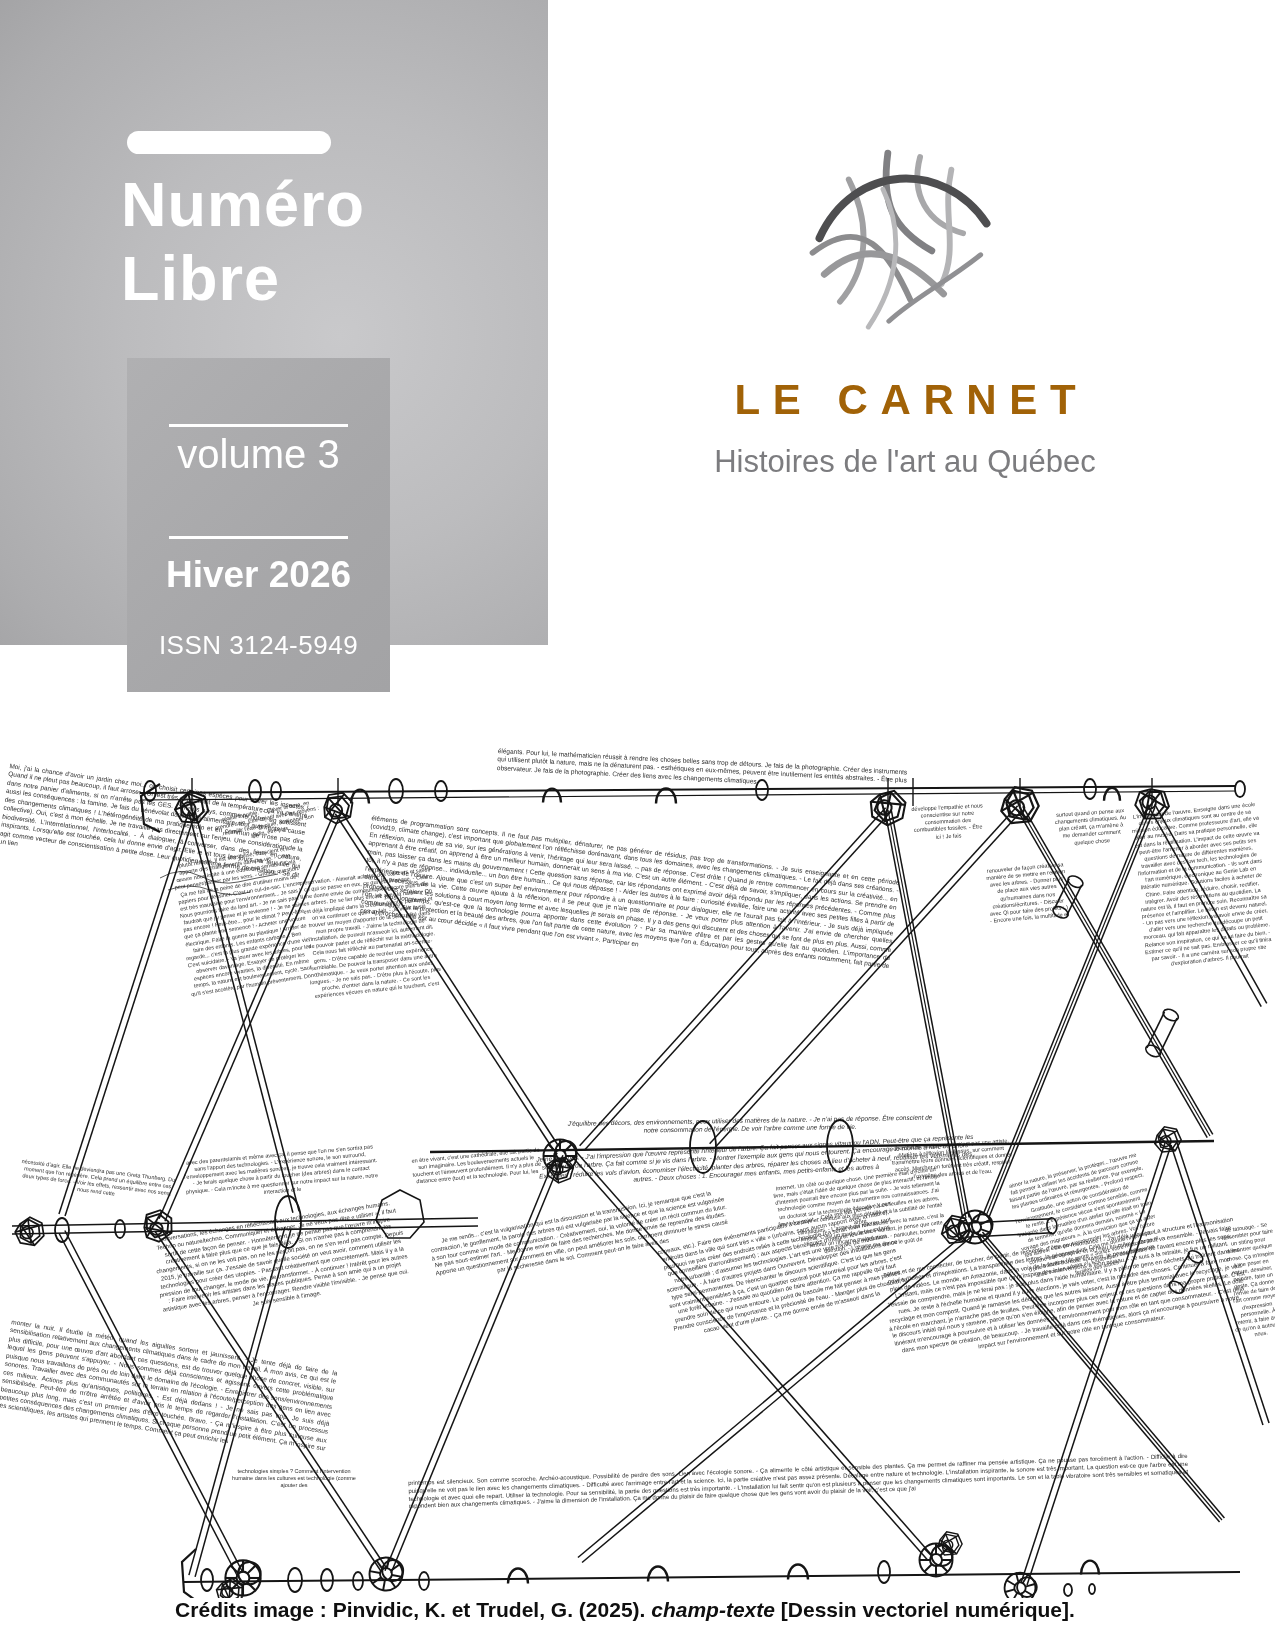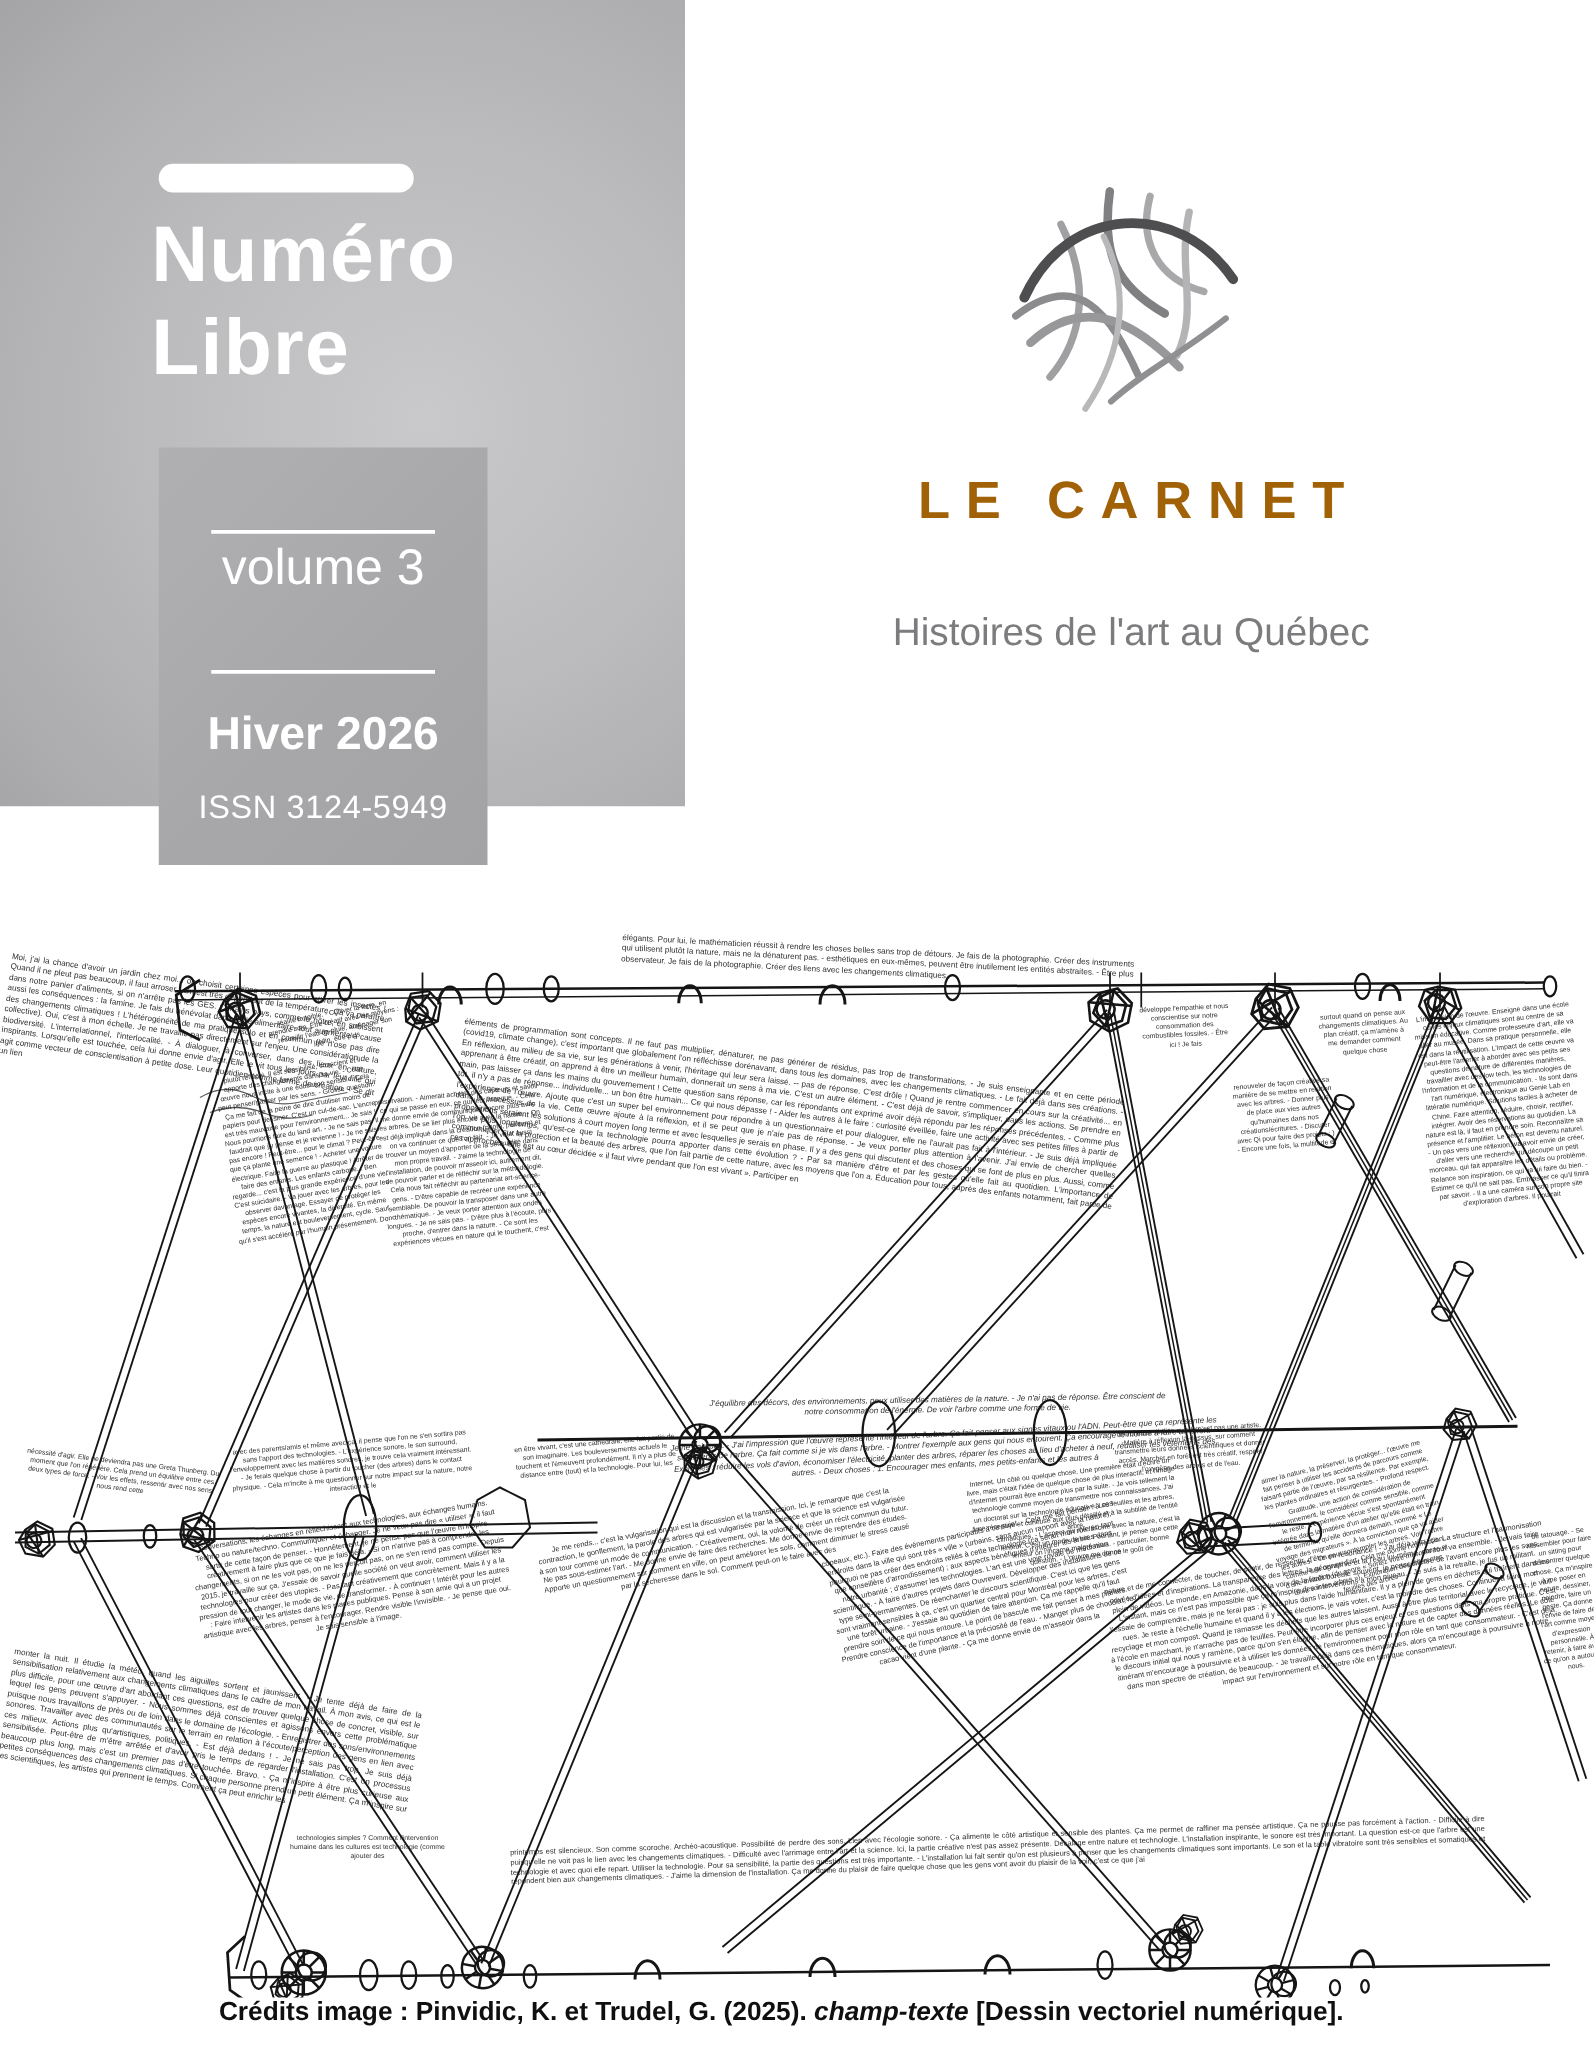--- a/index.html
+++ b/index.html
@@ -13,31 +13,31 @@
   .issue-title{position:absolute;left:121px;top:168px;color:#ffffff;font-size:63px;font-weight:700;
     line-height:1.17;letter-spacing:1px;}
   .inner-box{position:absolute;left:127px;top:358px;width:263px;height:334px;
     background:linear-gradient(135deg,#b0b0b2 0%,#a7a7a9 60%,#a3a3a5 100%);}
   .inner-box .rule{position:absolute;left:42px;width:179px;height:3px;background:#ffffff;}
   .rule-top{top:66px;}
   .rule-under{top:178px;}
   .vol-line{position:absolute;left:0;width:263px;text-align:center;color:#ffffff;font-size:40px;font-weight:400;}
   .vol{top:74px;}
   .num{top:122px;}
-  .season{position:absolute;left:0;top:208px;width:263px;text-align:center;color:#ffffff;
+  .season{position:absolute;left:0;top:196px;width:263px;text-align:center;color:#ffffff;
     font-size:37px;font-weight:700;}
   .issn{position:absolute;left:0;top:272px;width:263px;text-align:center;color:#ffffff;
     font-size:26px;font-weight:400;letter-spacing:0.5px;}
 
   
   .logo-mark{position:absolute;left:795px;top:134px;width:215px;height:218px;}
   .brand-name{position:absolute;left:640px;top:376px;width:530px;text-align:center;color:#a16207;
     font-size:42px;font-weight:600;letter-spacing:0.30em;text-indent:0.30em;white-space:nowrap;}
   .brand-tagline{position:absolute;left:640px;top:444px;width:530px;text-align:center;color:#7c7c7f;
-    font-size:31px;font-weight:400;margin-top:44px;}
+    font-size:31px;font-weight:400;}
 
   
   .artwork{position:absolute;left:0;top:742px;width:1275px;height:856px;}
   .frag{position:absolute;color:#2e2e2e;line-height:1.3;transform-origin:0 0;}
   .frag.i{font-style:italic;}
   #lattice{position:absolute;left:0;top:0;width:1275px;height:856px;}
   #lattice path,#lattice line,#lattice ellipse,#lattice circle,#lattice polygon,#lattice polyline
     {stroke:#151515;fill:none;}
 
   

